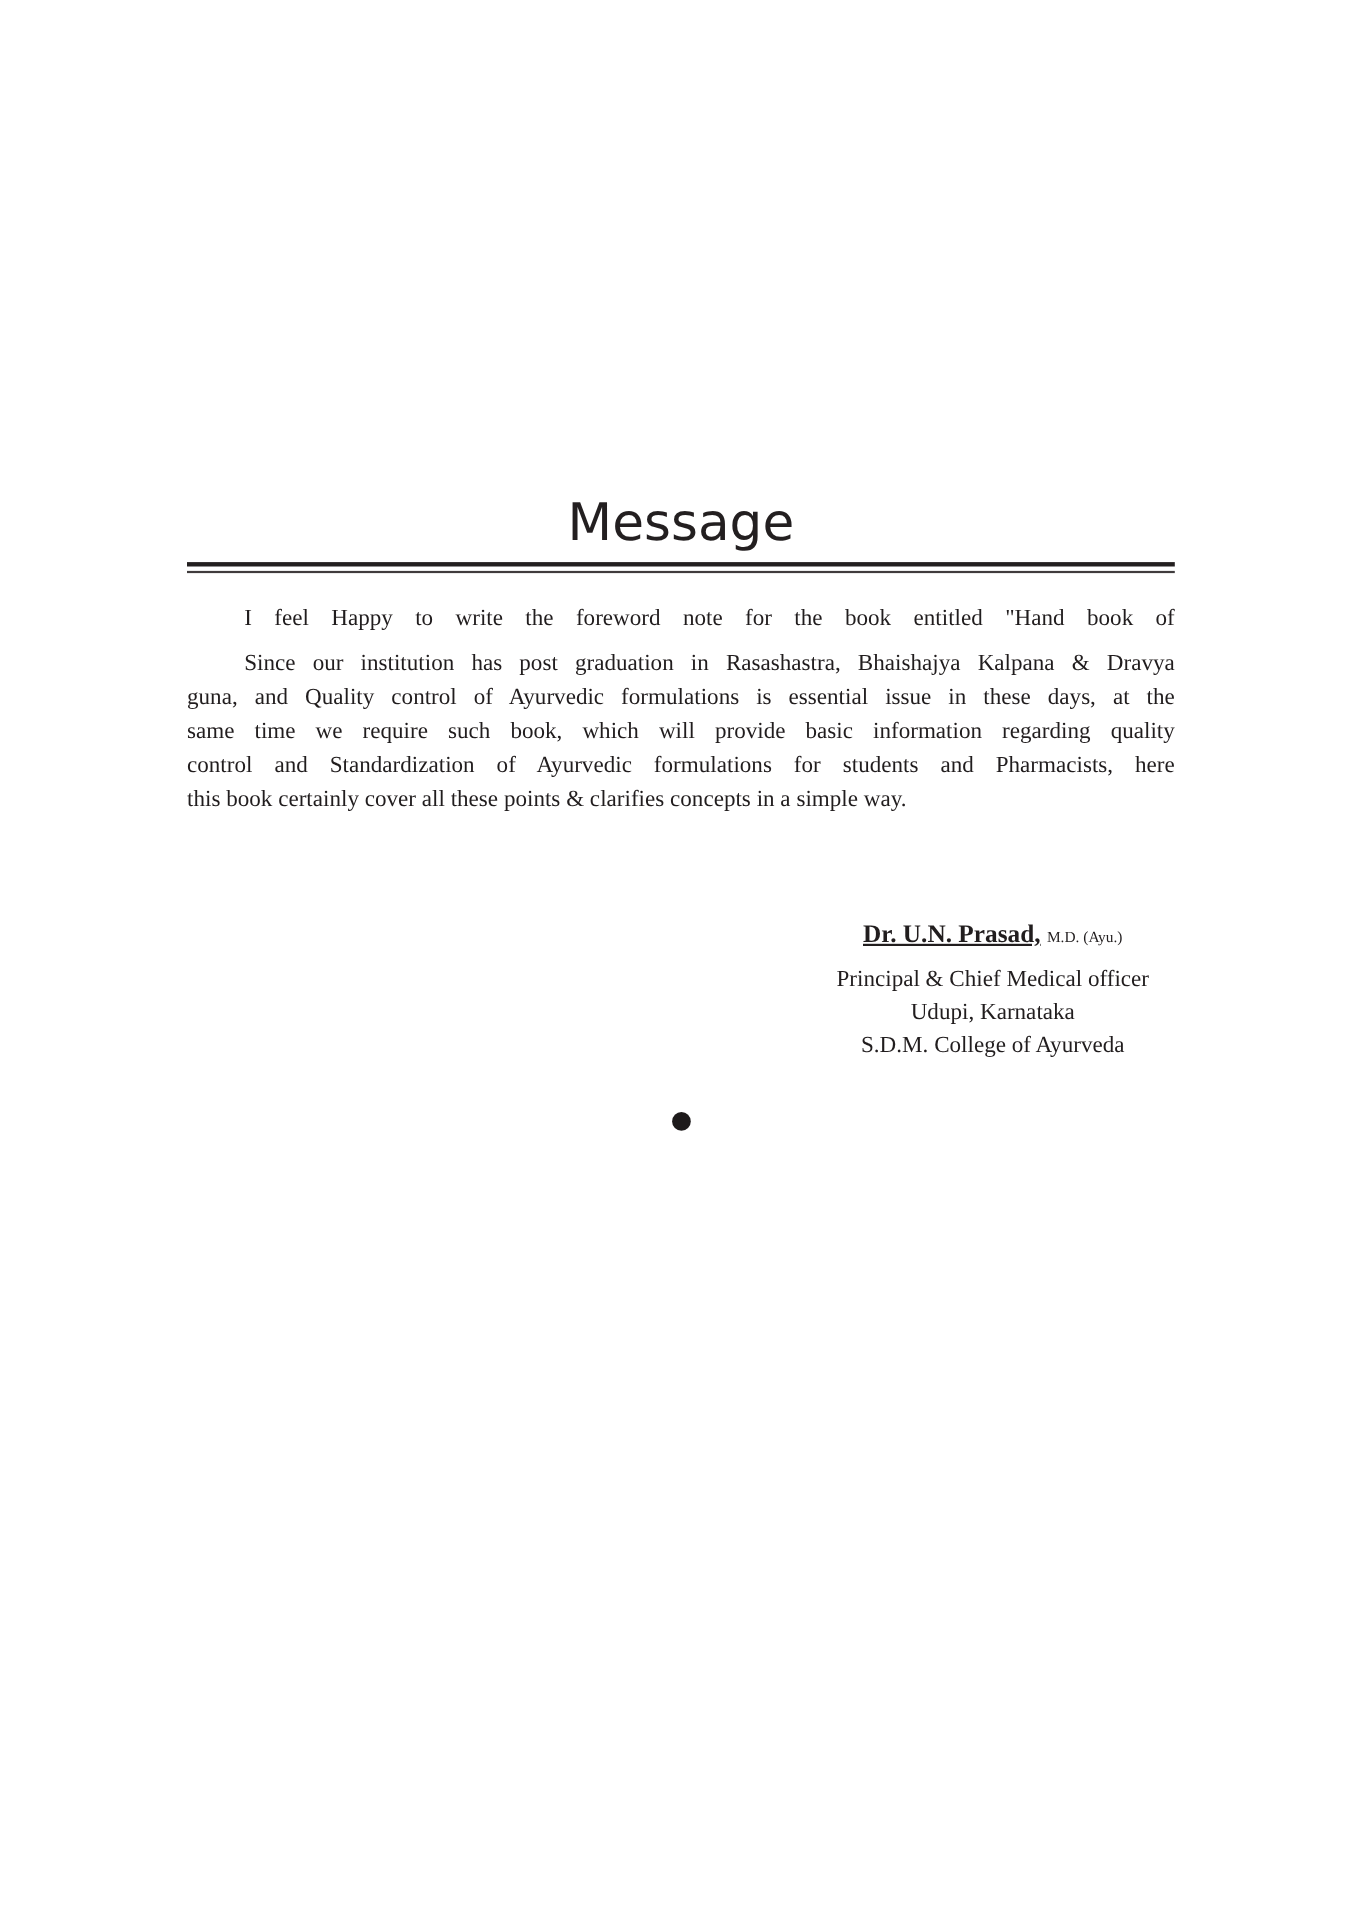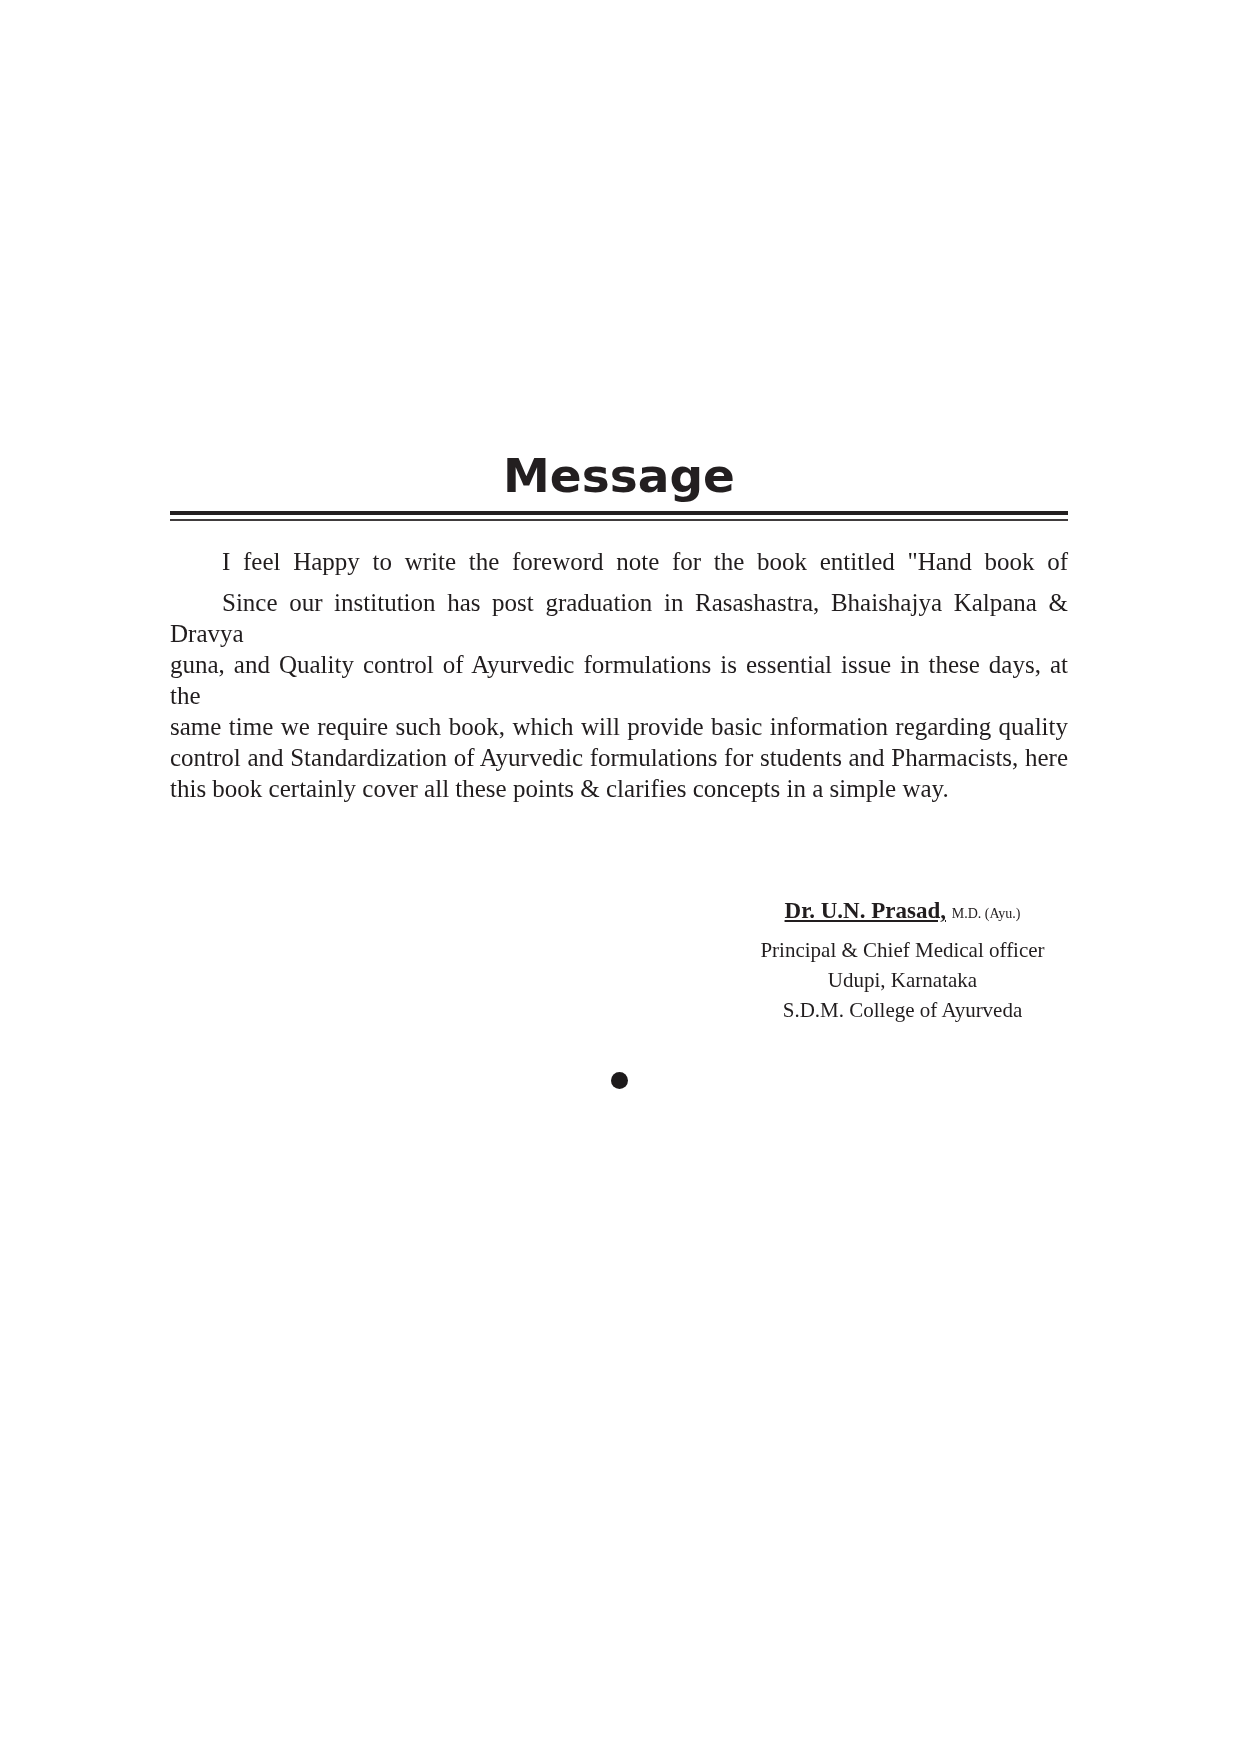--- a/index.html
+++ b/index.html
@@ -13,38 +13,38 @@
     overflow: hidden;
   }
   .column {
     margin-left: 170px;
     width: 898px;
     padding-top: 451px;
   }
   .page-title {
     margin: 0;
     font-family: "DejaVu Sans", "Liberation Sans", sans-serif;
-    font-weight: bold;
+    font-weight: normal;
     font-size: 47px;
     line-height: 50px;
     text-align: center;
     color: #231f20;
     letter-spacing: 0px;
   }
   .rule-thick {
     height: 4px;
     background: #231f20;
     margin-top: 10px;
   }
   .rule-thin {
     height: 2px;
     background: #403c3d;
     margin-top: 4px;
   }
-  .para { margin: 0; font-size: 25px; line-height: 31px; }
+  .para { margin: 0; font-size: 21px; line-height: 31px; }
   .para.first { margin-top: 25px; }
   .para + .para { margin-top: 10px; }
   .line {
     text-align: justify;
     text-align-last: justify;
     white-space: normal;
   }
   .line.last { text-align: left; text-align-last: left; }
   .line.indent { text-indent: 52px; }
   .signature {

